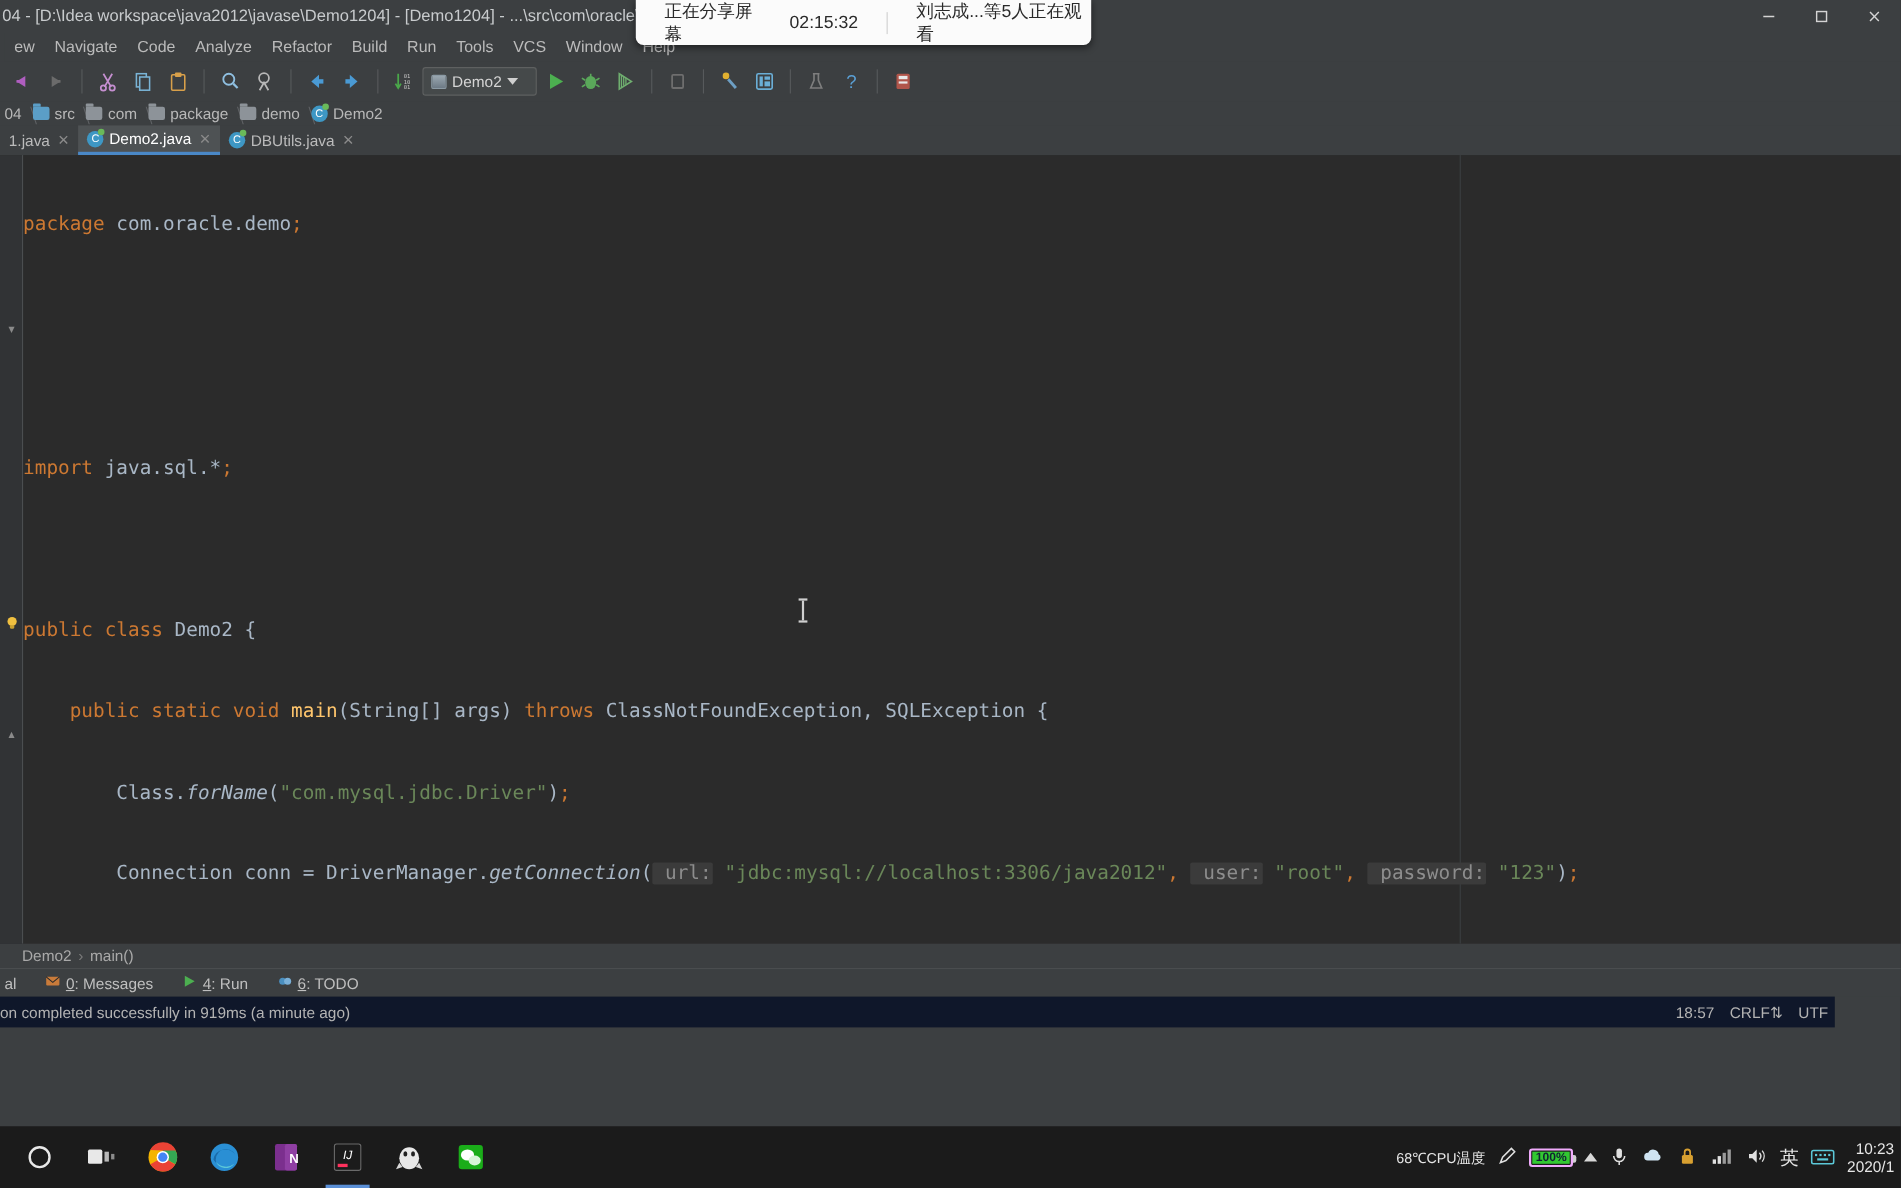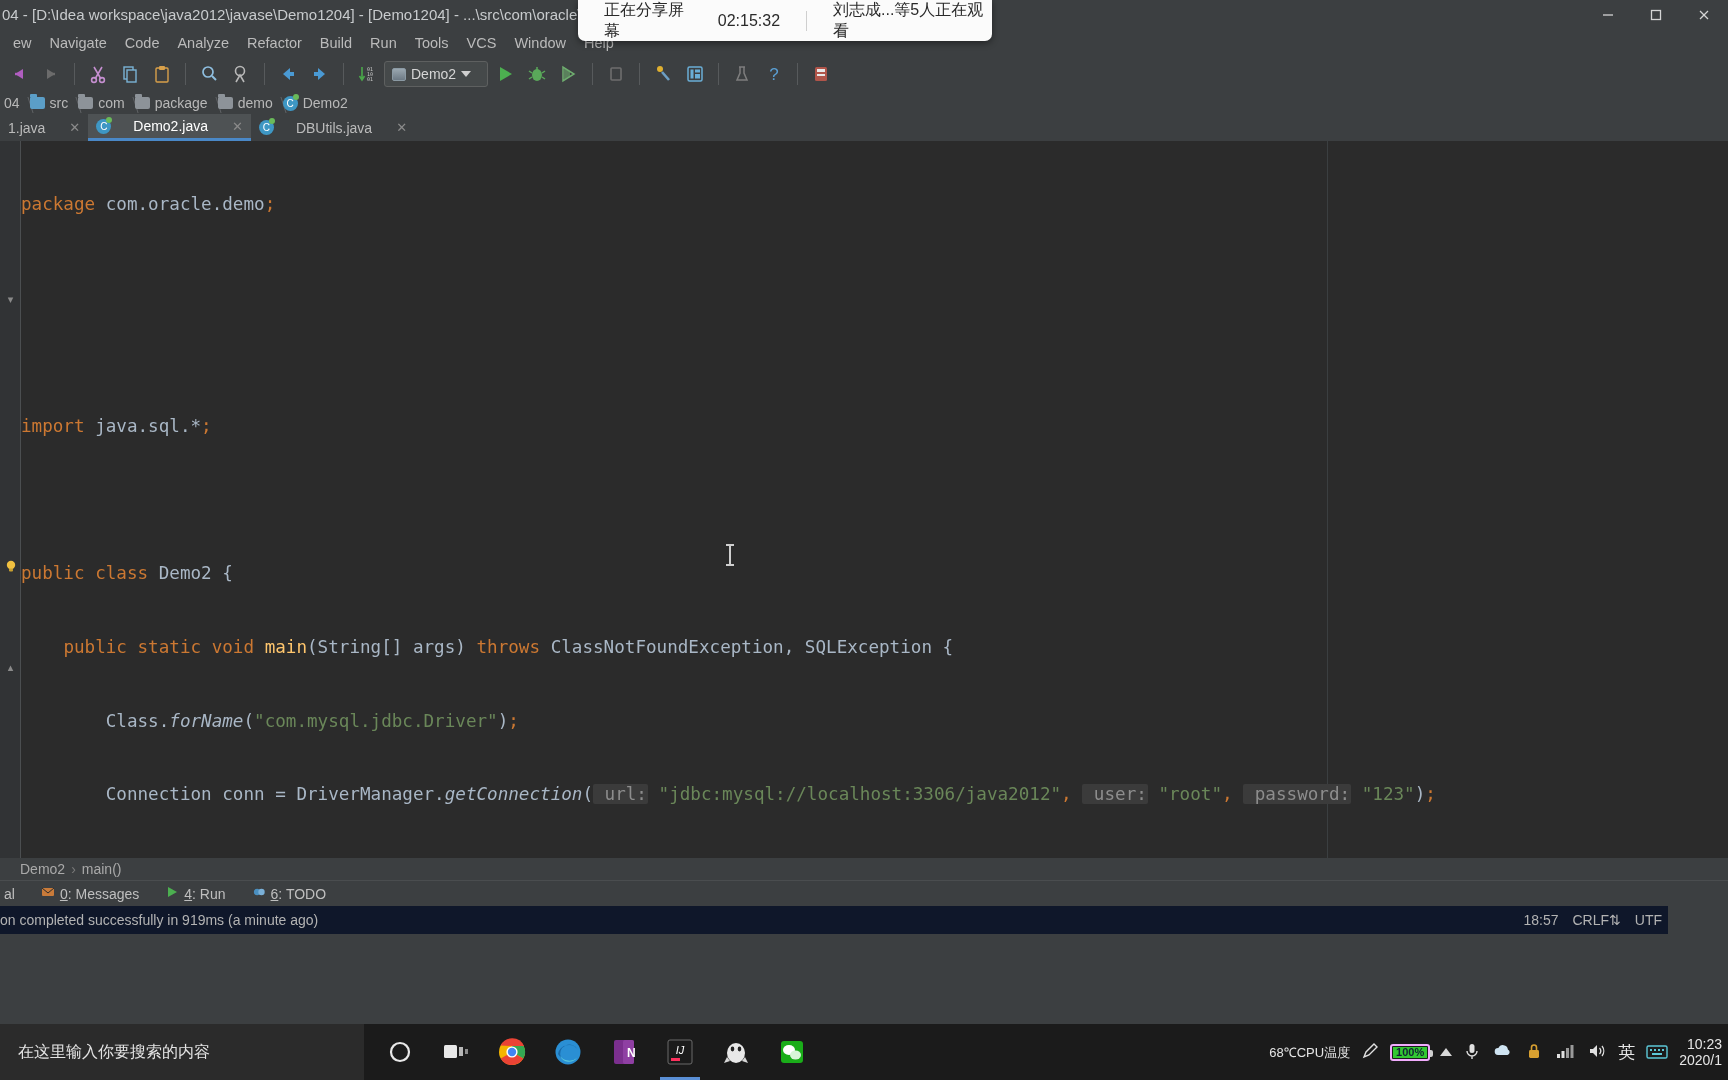--- a/index.html
+++ b/index.html
@@ -69,21 +69,21 @@
     background: inherit; border-radius: 1px 1px 0 0; }
   .class-ico { width: 15px; height: 15px; border-radius: 50%; background: #3e97c4; color: #fff;
     font-size: 10px; display: flex; align-items: center; justify-content: center; position: relative; }
   .class-ico::after { content:""; position:absolute; right:-1px; top:-2px; width:6px;height:6px;background:#6aba5a;border-radius:50%;}
 
   
   .tabbar {
     position: absolute; left: 0; top: 114px; width: 1728px; height: 27px;
     background: #3c3f41; display: flex; align-items: flex-end; font-size: 14px;
   }
-  .tab { height: 27px; display: flex; align-items: center; gap: 22px; padding: 0 8px; color: #bbbbbb; }
+  .tab { height: 27px; display: flex; align-items: center; gap: 5px; padding: 0 8px; color: #bbbbbb; }
   .tab.active { background: #4e5254; border-bottom: 3px solid #4a88c7; color: #ffffff; }
   .tab .x { color: #8b8b8b; font-size: 13px; margin-left: 2px; }
 
   
   .editor {
     position: absolute; left: 0; top: 141px; width: 1728px; height: 717px;
     background: #2b2b2b; overflow: hidden;
   }
   .gutter {
     position: absolute; left: 0; top: 0; width: 21px; height: 717px; background: #313335;
@@ -484,23 +484,20 @@
   </div>
 
   <div class="share-overlay">
     <span class="lbl">正在分享屏幕</span>
     <span class="time">02:15:32</span>
     <span class="divider"></span>
     <span class="viewers">刘志成...等5人正在观看</span>
   </div>
 
   <div class="taskbar">
-    <div class="tb-search">
-      <span>在这里输入你要搜索的内容</span>
-    </div>
     <div class="tb-icons">
       <div class="tb-ico">
         <svg width="26" height="26" viewBox="0 0 26 26">
             <circle cx="13" cy="13" r="9" fill="none" stroke="#e8e8e8" stroke-width="2.2"></circle>
           </svg>
       </div>
       <div class="tb-ico">
         <svg width="28" height="26" viewBox="0 0 28 26">
             <rect x="2" y="6" width="13" height="13" rx="1.5" fill="#e8e8e8"></rect>
             <rect x="17" y="8" width="4" height="9" fill="#b8b8b8"></rect>

